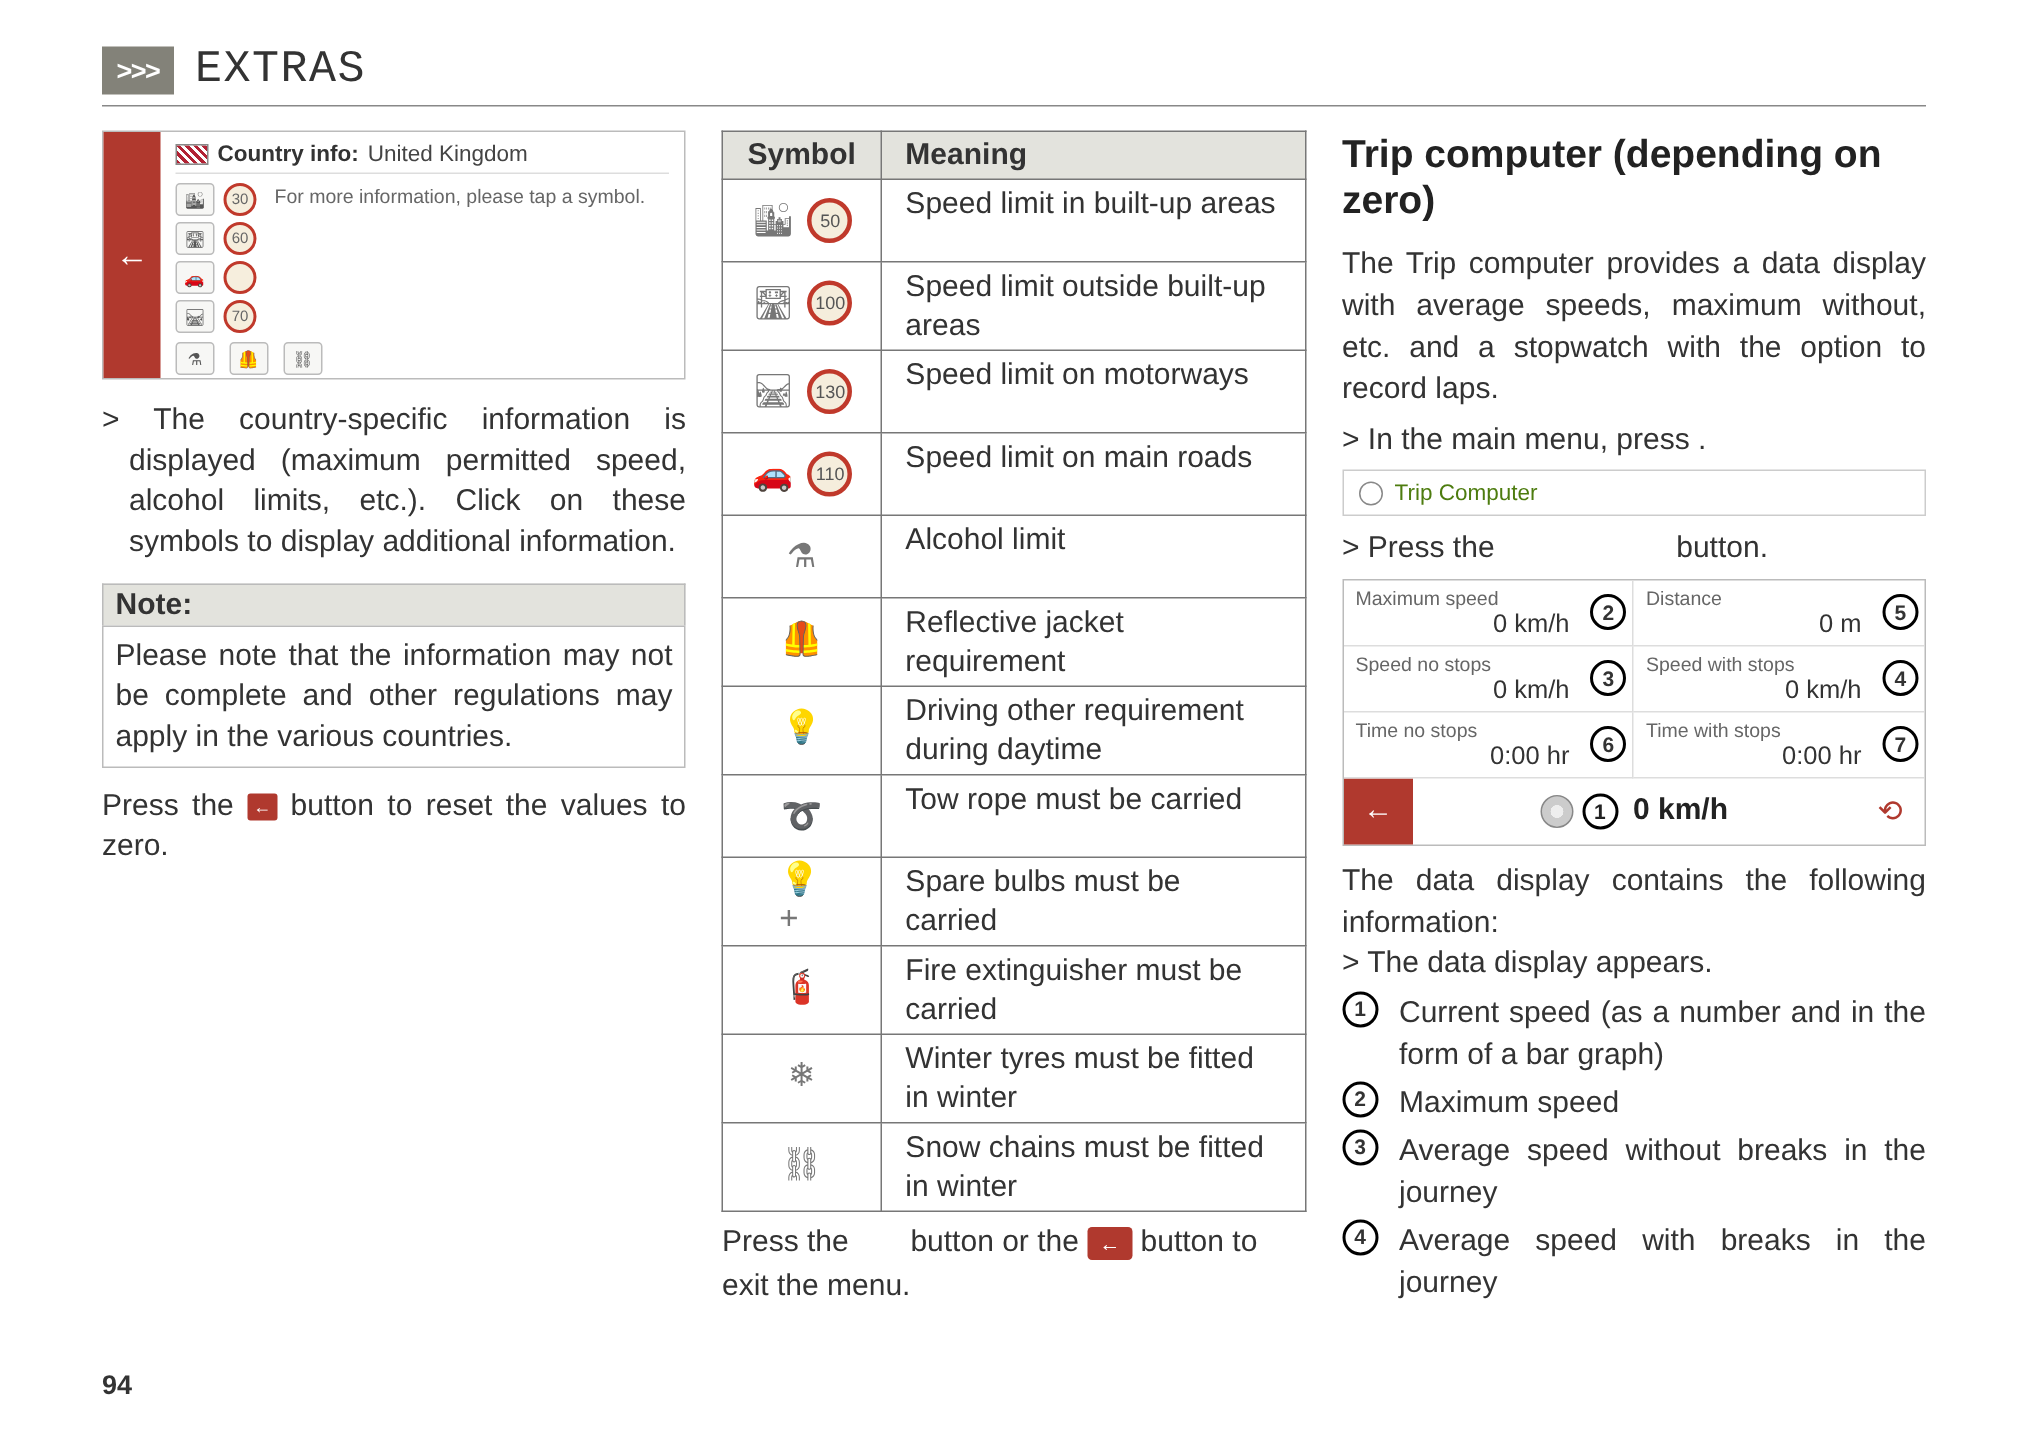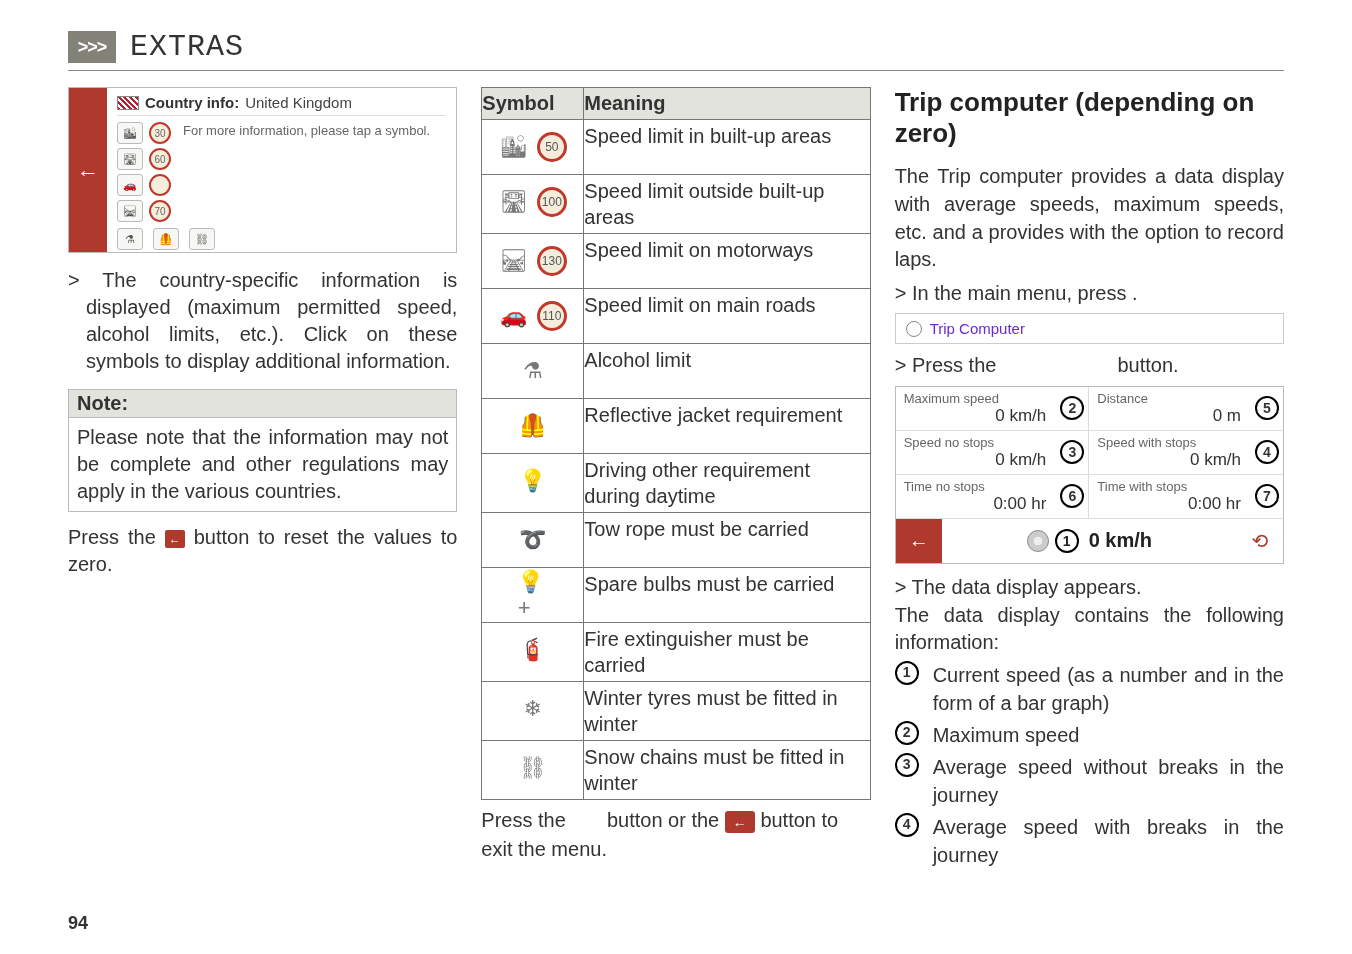--- a/index.html
+++ b/index.html
@@ -87,37 +87,37 @@
     font-size:20px;
     text-align: justify;
     line-height:1.35;
   }
   .reset-line { margin-top:12px; font-size:20px; text-align:justify; line-height:1.35;}
   .tiny-btn { display:inline-block; width:20px; height:18px; background:#b0392e; vertical-align:middle; border-radius:2px; position:relative;}
   .tiny-btn::after{content:"←";position:absolute; inset:0; color:#fff; font-size:12px; display:flex; align-items:center; justify-content:center;}
 
   
   .sym-table { width:100%; border-collapse:collapse; }
-  .sym-table th, .sym-table td { border:1px solid #777; padding:3px 0; font-size:20px; vertical-align:top; }
+  .sym-table th, .sym-table td { border:1px solid #777; padding:3px 16px; font-size:20px; vertical-align:top; }
   .sym-table th { background:#e3e3dd; text-align:left; font-weight:bold; }
   .sym-table th:first-child, .sym-table td:first-child { width:102px; }
   .sym-table thead th { padding-top:4px; padding-bottom:4px; }
   .sym-cell { display:flex; align-items:center; justify-content:center; gap:8px; height:48px; }
   .sym-ico { width:30px; height:26px; display:flex; align-items:center; justify-content:center; color:#666; }
   .circ { width:30px; height:30px; border:3px solid #c0392b; border-radius:50%; display:flex; align-items:center; justify-content:center; font-size:12px; color:#555; background:#f5eddc; font-weight:normal;}
   .gray-ico { font-size:22px; color:#777; }
   .meaning-cell { line-height:1.3; }
   .table-foot { font-size:20px; margin-top:6px; line-height:1.45;}
   .red-btn-inline { display:inline-block; width:30px; height:22px; background:#b0392e; border-radius:3px; vertical-align:middle; position:relative;}
   .red-btn-inline::after{content:"←"; color:#fff; position:absolute; inset:0; display:flex; align-items:center; justify-content:center; font-size:14px;}
 
   
   .h2 { font-size:26px; font-weight:bold; color:#222; line-height:1.2; margin-bottom:14px;}
   .c3-body { font-size:20px; text-align:justify; line-height:1.38;}
-  .mini-title-bar { border:1px solid #ccc; padding:6px 10px; margin:6px 0 8px 0; font-size:15px; color:#6d28d9; display:flex; align-items:center; gap:8px;}
+  .mini-title-bar { border:1px solid #ccc; padding:6px 10px; margin:6px 0 8px 0; font-size:15px; color:#4d7c0f; display:flex; align-items:center; gap:8px;}
   .wheel-ico { width:16px; height:16px; border:1px solid #888; border-radius:50%;}
 
   .trip-shot { border:1px solid #bbb; margin:6px 0 10px 0; }
   .trip-grid { display:grid; grid-template-columns: 1fr 1fr; }
   .trip-cell { border-bottom:1px solid #ddd; padding:4px 8px; position:relative; }
   .trip-cell:nth-child(odd){ border-right:1px solid #ddd;}
   .tc-label { font-size:13px; color:#666; }
   .tc-value { font-size:17px; color:#333; text-align:right; padding-right:34px;}
   .callout { position:absolute; right:4px; top:50%; transform:translateY(-50%); width:24px; height:24px; border:2px solid #000; border-radius:50%; display:flex; align-items:center; justify-content:center; font-size:14px; font-weight:bold; background:#fff;}
   .trip-bottom { display:flex; align-items:center; height:44px;}
@@ -304,21 +304,21 @@
         <span>Press the </span>
         <span style="display:inline-block; width:30px;"></span>
         <span> button or the </span>
         <span class="red-btn-inline"></span>
         <span> button to exit the menu.</span>
       </div>
     </div>
 
     <div class="col">
       <div class="h2">Trip computer (depending on zero)</div>
-      <div class="c3-body">The Trip computer provides a data display with average speeds, maximum speeds, etc. and a provides with the option to record laps.</div>
+      <div class="c3-body">The Trip computer provides a data display with average speeds, maximum without, etc. and a stopwatch with the option to record laps.</div>
       <div class="c3-body" style="margin-top:6px;">&gt; In the main menu, press             .</div>
 
       <div class="mini-title-bar">
         <span class="wheel-ico"></span>
         <span>Trip Computer</span>
       </div>
 
       <div class="c3-body">
         <span>&gt; Press the </span>
         <span style="display:inline-block; width:110px;"></span>
@@ -362,22 +362,22 @@
           <div class="tb-back">←</div>
           <div class="tb-gauge">
             <span class="gauge-ico"></span>
             <span class="callout-inline">1</span>
             <span>0 km/h</span>
           </div>
           <div class="tb-reset">⟲</div>
         </div>
       </div>
 
+      <div class="c3-body">The data display contains the following information:</div>
       <div class="c3-body">&gt; The data display appears.</div>
-      <div class="c3-body">The data display contains the following information:</div>
 
       <div class="info-list" id="info-list">
           <div class="info-item">
             <span class="num callout-inline">1</span>
             <span class="txt">Current speed (as a number and in the form of a bar graph)</span>
           </div>
           <div class="info-item">
             <span class="num callout-inline">2</span>
             <span class="txt">Maximum speed</span>
           </div>

